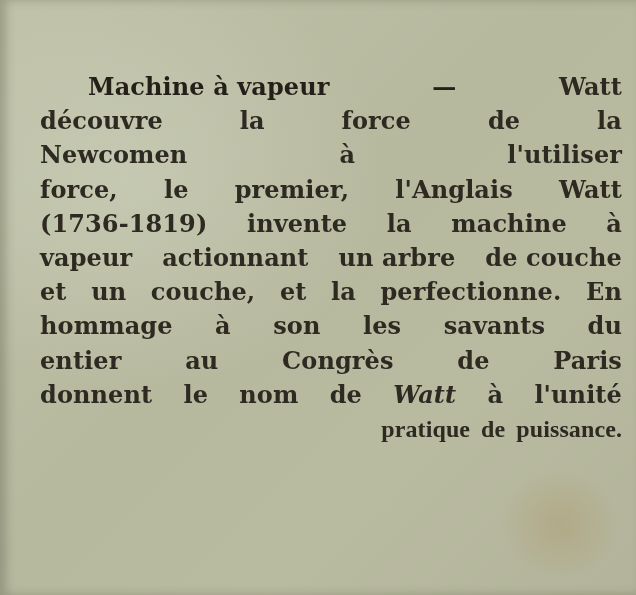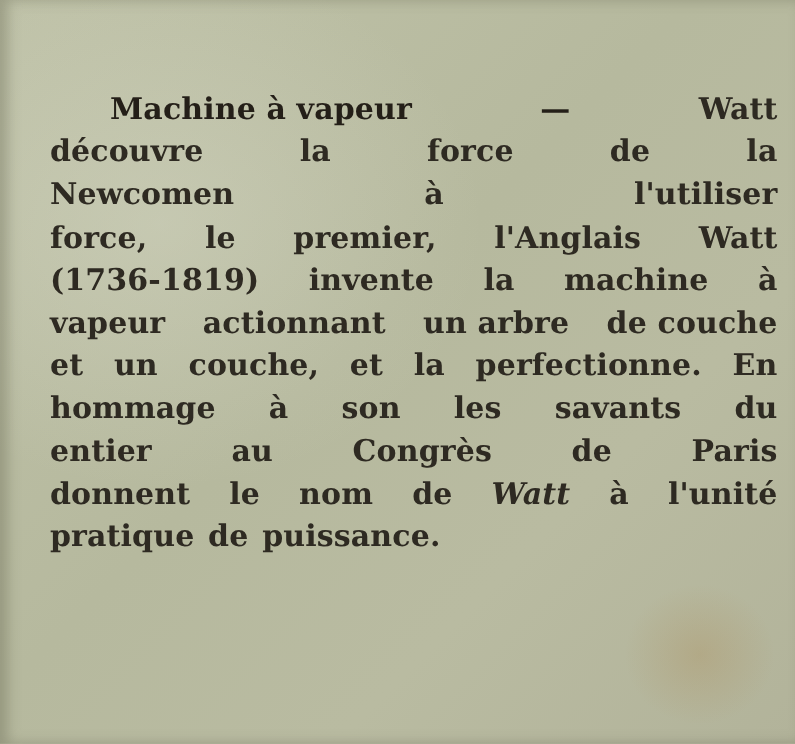--- a/index.html
+++ b/index.html
@@ -25,21 +25,21 @@
     font-size: 24px;
     line-height: 34.2px;
     color: #2e2a22;
     letter-spacing: 0.1px;
   }
   .line {
     display: flex;
     justify-content: space-between;
     white-space: nowrap;
   }
-  .line.last { justify-content: flex-start; gap: 11px; }
+  .line.last { justify-content: flex-end; gap: 11px; font-family: Liberation Serif, serif; }
   .line.first { padding-left: 48px; }
   .title { font-weight: 900; color: #241f18; }
   .ital { font-style: italic; }
 </style>
 </head>
 <body>
 
 <div class="card">
   <div class="text">
     <div class="line first">

